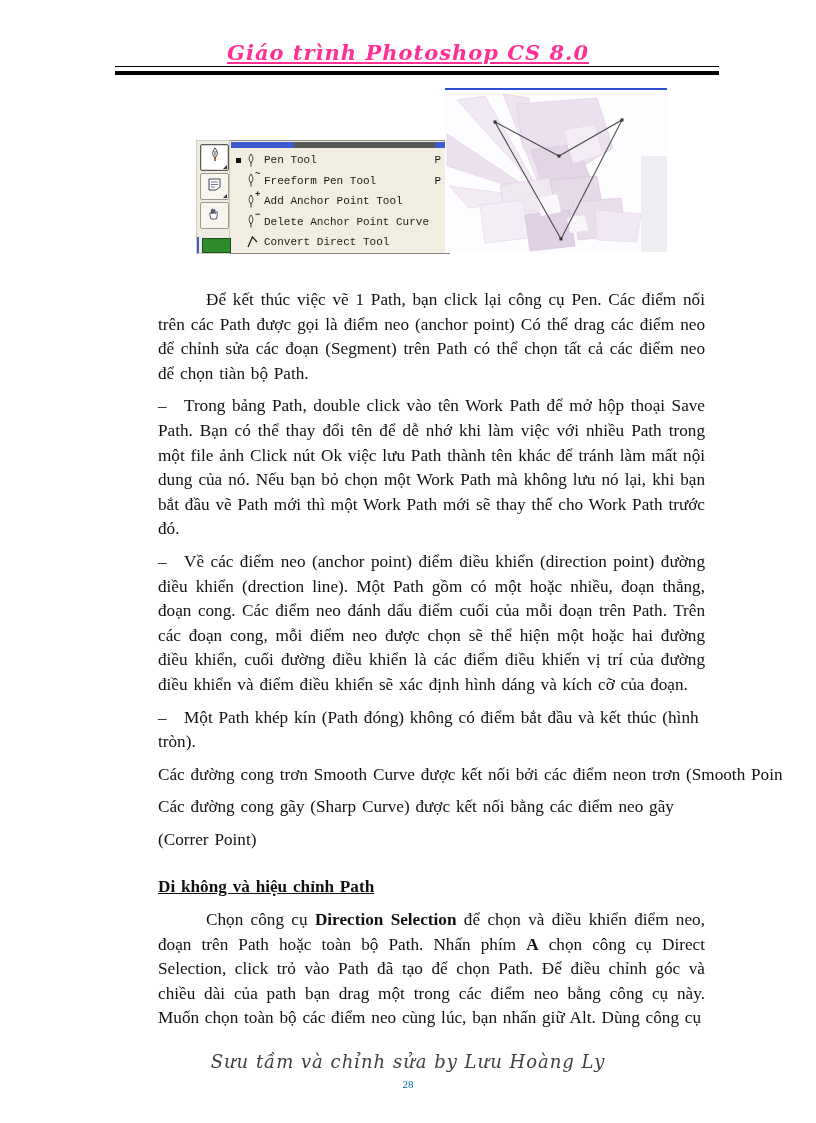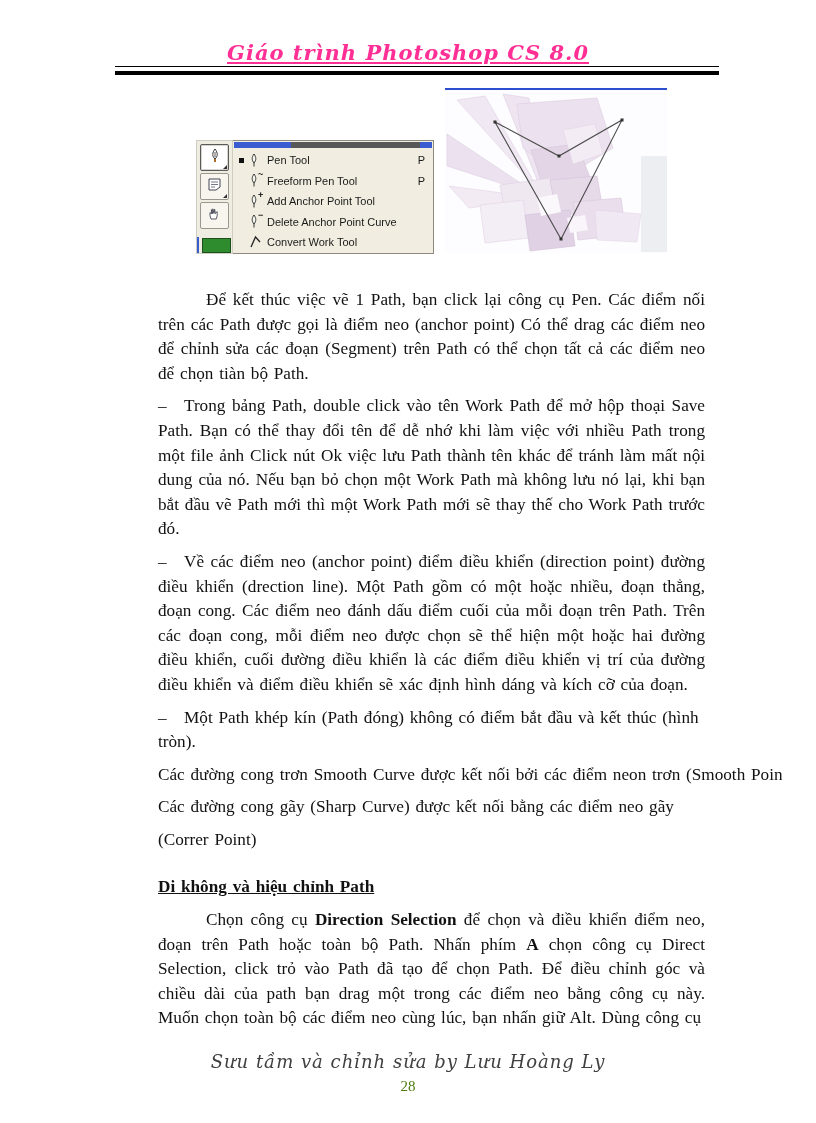--- a/index.html
+++ b/index.html
@@ -16,21 +16,21 @@
     font-style:italic; font-weight:bold; font-size:21px;
     color:#ff2f95; text-decoration:underline; letter-spacing:1px;
   }
   .header-rule {
     position:absolute; top:66px; left:115px; width:604px; height:9px;
     border-top:1.5px solid #000; border-bottom:4px solid #000;
   }
   
   .tool-menu {
     position:absolute; left:196px; top:140px; width:238px; height:114px;
-    display:flex; font-family:Liberation Sans, sans-serif;
+    display:flex; font-family:Liberation Mono, monospace;
   }
   .tm-toolbar {
     width:37px; height:114px; background:#efece1; border:1px solid #cfccc0;
     position:relative; padding:3px 0 0 3px;
   }
   .tm-btn {
     width:29px; height:27px; background:#f7f5ee; border:1px solid #9a978c;
     border-radius:2px; display:flex; align-items:center; justify-content:center;
     position:relative; margin-bottom:2px;
   }
@@ -90,21 +90,21 @@
   }
   .bold { font-weight:bold; }
   
   .footer-credit {
     position:absolute; top:1051px; left:0; width:100%; text-align:center;
     font-family:"DejaVu Serif", serif; font-style:italic; font-size:18px;
     color:#404040; letter-spacing:1px;
   }
   .page-number {
     position:absolute; top:1078px; left:0; width:100%; text-align:center;
-    font-size:15px; color:#4d7c0f;
+    font-size:11px; color:#0369a1;
   }
 </style>
 </head>
 <body>
 
 <div class="page">
 
   <div class="header-title">Giáo trình Photoshop CS 8.0</div>
   <div class="header-rule"></div>
 
@@ -198,21 +198,21 @@
         <span class="ms"></span>
       </div>
 
       <div class="menu-row">
         <span class="sq"></span>
         <span class="mi">
           <svg width="13" height="14" viewBox="0 0 13 14">
               <polyline points="2,12 6.5,2 11,7" fill="none" stroke="#222" stroke-width="1.3"></polyline>
             </svg>
         </span>
-        <span class="ml">Convert Work Tool</span>
+        <span class="ml">Convert Direct Tool</span>
         <span class="ms"></span>
       </div>
     </div>
   </div>
 
   <div class="crystal">
     <svg width="222" height="162" viewBox="0 0 222 162">
       <rect x="0" y="0" width="222" height="162" fill="#fdfcfe"></rect>
       <rect x="196" y="66" width="26" height="96" fill="#e7eaef" opacity="0.8"></rect>
 

